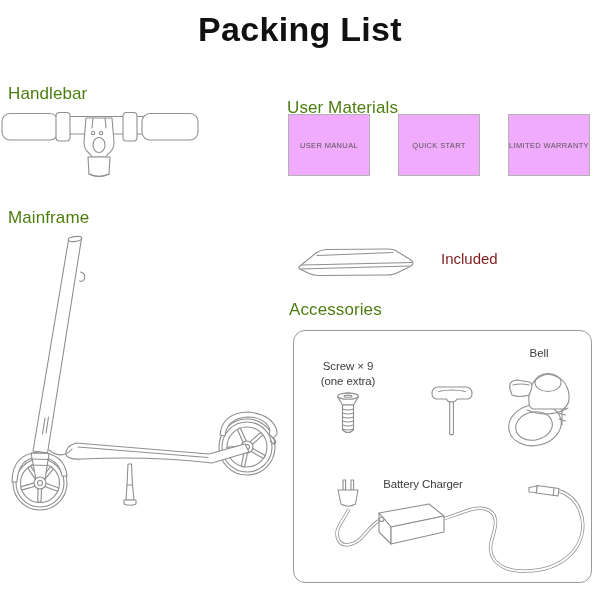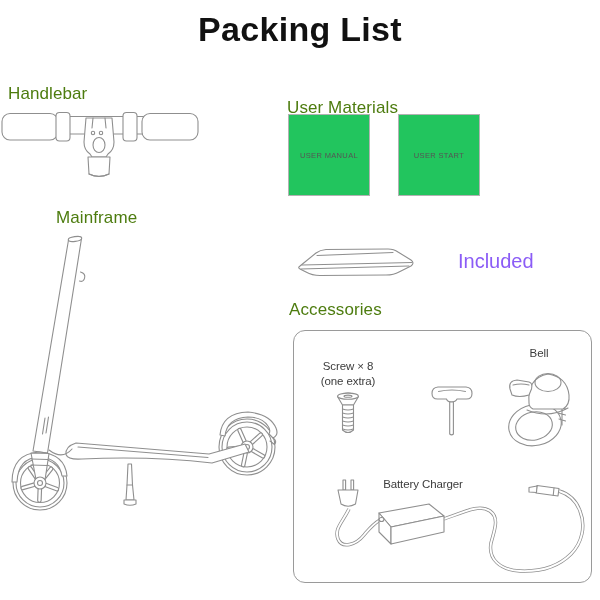--- a/index.html
+++ b/index.html
@@ -3,24 +3,24 @@
 <meta charset="utf-8">
 <style>
   html,body{margin:0;padding:0;background:#fff;}
   .canvas{position:relative;width:600px;height:600px;background:#fff;overflow:hidden;
           font-family:Liberation Sans, sans-serif;color:#222;border-radius:7px;}
   .abs{position:absolute;}
   .title{left:0;top:10px;width:600px;text-align:center;font-size:34px;font-weight:700;
          color:#111;letter-spacing:.3px;}
   .heading{font-size:17px;color:#4d7c0f;letter-spacing:.1px;}
   .cards-row{left:288px;top:114px;display:flex;gap:28px;}
-  .card{width:82px;height:82px;border:1px solid #b2b2b2;background:#22c55e;
+  .card{width:82px;height:62px;border:1px solid #b2b2b2;background:#f0abfc;
         display:flex;align-items:center;justify-content:center;box-sizing:border-box;}
   .card span{font-size:7.5px;letter-spacing:.35px;color:#555;white-space:nowrap;}
-  .included-note{font-size:20px;color:#8b5cf6;margin-left:17px;}
+  .included-note{font-size:15px;color:#7f1d1d;}
   .acc-box{left:293px;top:330px;width:299px;height:253px;border:1px solid #9a9a9a;
            border-radius:12px;background:#fff;box-sizing:border-box;}
   .acc-label{font-size:11.5px;color:#3c3c3c;text-align:center;line-height:1.32;letter-spacing:-.1px;}
   svg{display:block;overflow:visible;}
   .ln{fill:none;stroke:#8f8f8f;stroke-width:1.1;stroke-linecap:round;stroke-linejoin:round;}
   .fw{fill:#ffffff;stroke:#8f8f8f;stroke-width:1.1;stroke-linecap:round;stroke-linejoin:round;}
   .cable{fill:none;stroke:#8f8f8f;stroke-width:3.4;stroke-linecap:butt;}
   .cable-in{fill:none;stroke:#ffffff;stroke-width:1.9;stroke-linecap:butt;}
   .spoke{stroke:#8f8f8f;stroke-width:4.6;stroke-linecap:round;}
   .spoke-in{stroke:#ffffff;stroke-width:2.3;stroke-linecap:round;}
@@ -49,25 +49,28 @@
     <path class="ln" d="M89,62 Q99,67 109,62"></path>
   </svg>
 
   <div class="abs heading" style="left:287px;top:86px;margin-top:12px;">User Materials</div>
 
   <div class="abs cards-row">
     <div class="card">
       <span>USER MANUAL</span>
     </div>
     <div class="card">
-      <span>USER START</span>
+      <span>QUICK START</span>
+    </div>
+    <div class="card">
+      <span>LIMITED WARRANTY</span>
     </div>
   </div>
 
-  <div class="abs heading" style="left:8px;top:208px;margin-left:48px;">Mainframe</div>
+  <div class="abs heading" style="left:8px;top:208px;">Mainframe</div>
 
   <svg class="abs" style="left:2px;top:228px;" width="285" height="285" viewBox="0 0 285 285">
 
     <path class="fw" d="M66.5,12 L31,223 L45.5,225 L79.5,10.5 Z"></path>
     <ellipse class="fw" cx="73" cy="11" rx="6.8" ry="2.4" transform="rotate(-8 73 11)"></ellipse>
     <path class="ln" d="M78.5,44 q5.5,1.5 4,6.5 q-1.5,4 -5,2.5"></path>
     <path class="ln" d="M43,190 l-2.5,16 M46.5,189 l-2.5,16"></path>
 
     <circle class="fw" cx="245" cy="219" r="28"></circle>
     <circle class="ln" cx="245" cy="219" r="25"></circle>
@@ -131,21 +134,21 @@
     <path class="ln" d="M5,25 L113,22"></path>
   </svg>
 
   <div class="abs included-note" style="left:441px;top:250px;">Included</div>
 
   <div class="abs heading" style="left:289px;top:300px;">Accessories</div>
 
   <div class="abs acc-box">
 
     <div class="abs acc-label" style="left:4px;top:28px;width:100px;">
-      <div>Screw × 8</div>
+      <div>Screw × 9</div>
       <div>(one extra)</div>
     </div>
 
     <svg class="abs" style="left:43px;top:61px;" width="22" height="45" viewBox="0 0 22 45">
       <path class="fw" d="M0.5,4.5 L5.5,13 L16.5,13 L21.5,4.5 Q16,1 11,1 Q6,1 0.5,4.5 Z"></path>
       <ellipse class="fw" cx="11" cy="4.2" rx="10.4" ry="3.1"></ellipse>
       <ellipse class="ln" cx="11" cy="4.2" rx="4" ry="1.1"></ellipse>
       <path class="fw" d="M5.5,13 L5.5,38 Q11,43 16.5,38 L16.5,13 Z"></path>
       <path class="ln" d="M5.5,17 Q11,19 16.5,17 M5.5,21 Q11,23 16.5,21 M5.5,25 Q11,27 16.5,25 M5.5,29 Q11,31 16.5,29 M5.5,33 Q11,35 16.5,33 M5.8,37 Q11,39 16.2,37"></path>
     </svg>

